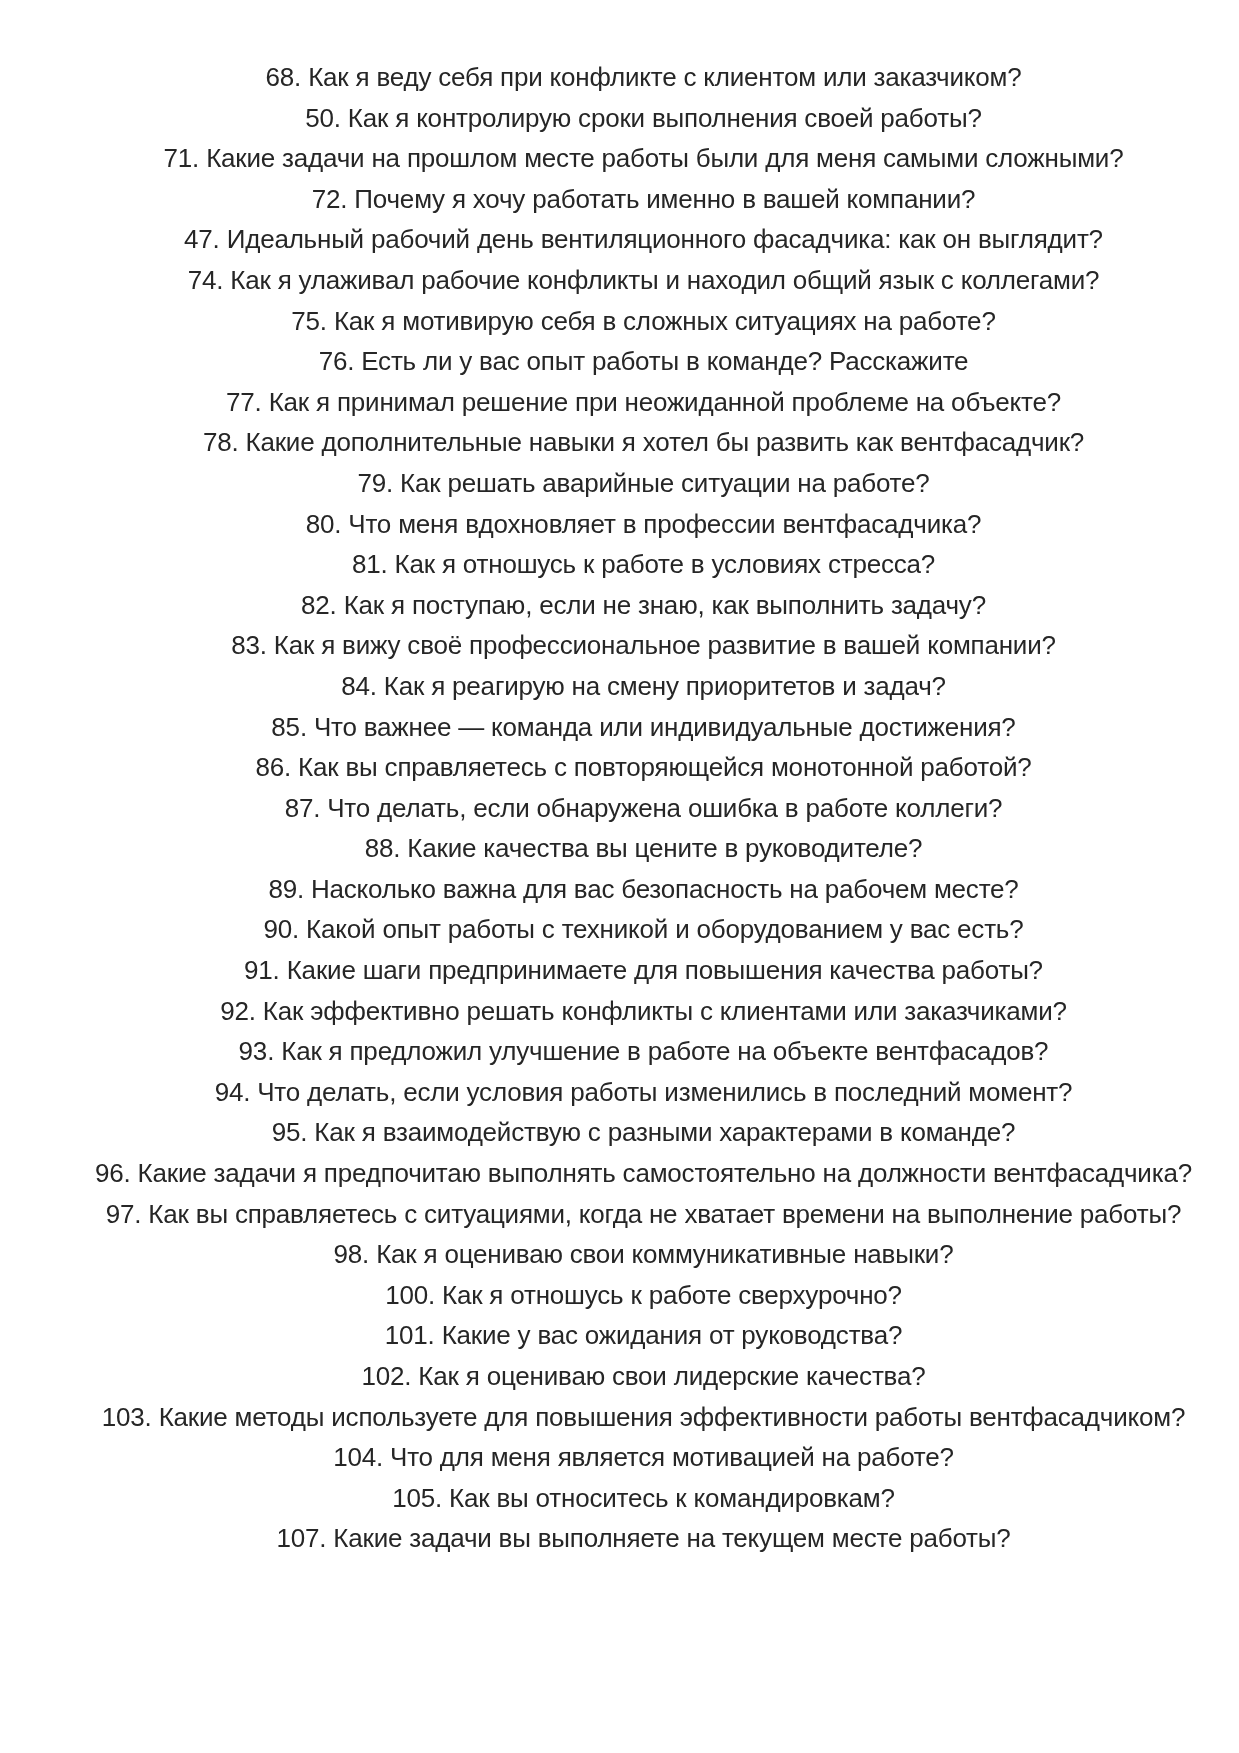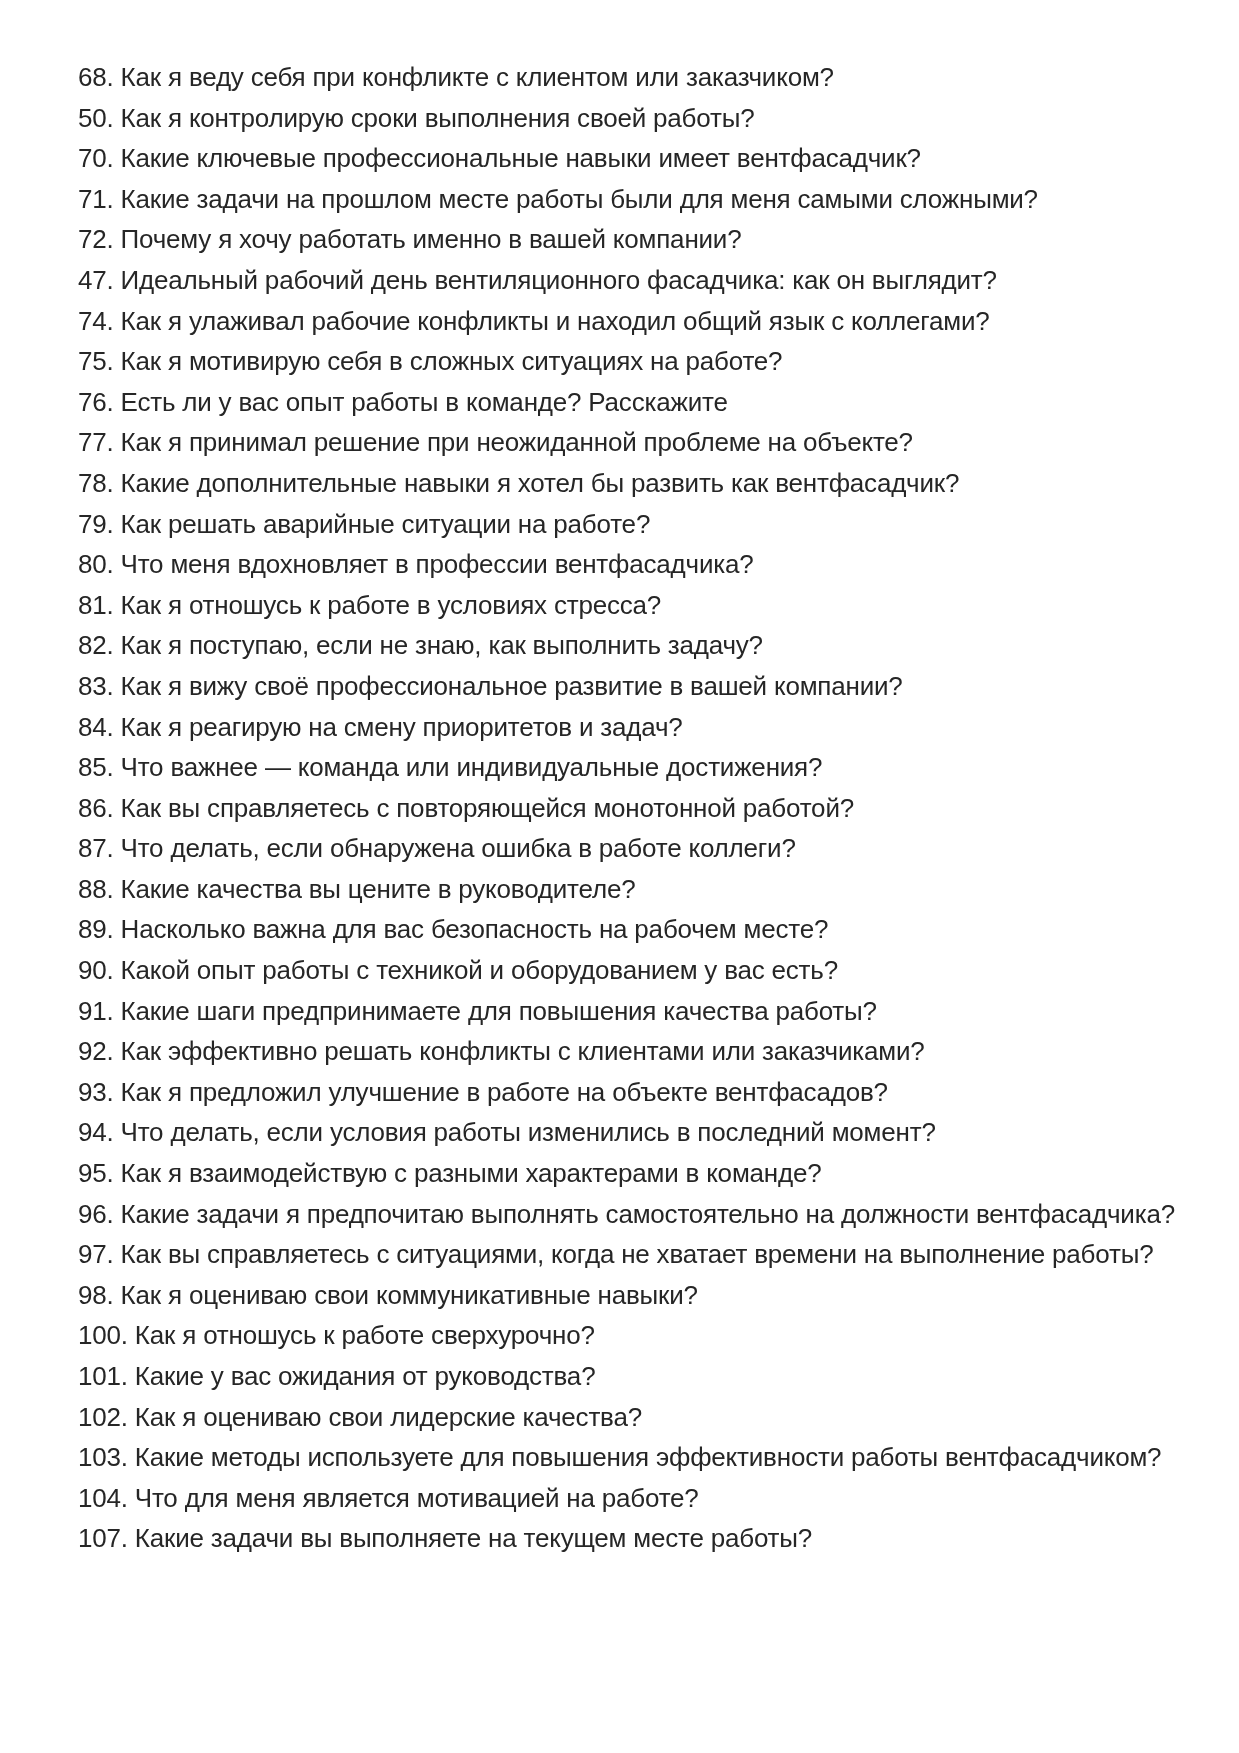--- a/index.html
+++ b/index.html
@@ -12,20 +12,21 @@
     height: 1753px;
     overflow: hidden;
     font-family: "Liberation Sans", "DejaVu Sans", sans-serif;
   }
   .page {
     box-sizing: border-box;
     width: 1239px;
     height: 1753px;
     padding: 57px 30px 0 78px;
     background: #ffffff;
+    text-align: center;
   }
   .question-line {
     margin: 0;
     font-size: 26px;
     line-height: 40.6px;
     color: #262626;
     letter-spacing: -0.2px;
     white-space: nowrap;
     font-weight: 400;
   }
@@ -33,21 +34,20 @@
     color: #262626;
   }
 </style>
 </head>
 <body>
 
 <div class="page">
   <div id="question-list">
       <p class="question-line"><span class="q-num">68. </span><span>Как я веду себя при конфликте с клиентом или заказчиком?</span></p>
       <p class="question-line"><span class="q-num">50. </span><span>Как я контролирую сроки выполнения своей работы?</span></p>
-      <p class="question-line"><span class="q-num">70. </span><span>Какие ключевые профессиональные навыки имеет вентфасадчик?</span></p>
       <p class="question-line"><span class="q-num">71. </span><span>Какие задачи на прошлом месте работы были для меня самыми сложными?</span></p>
       <p class="question-line"><span class="q-num">72. </span><span>Почему я хочу работать именно в вашей компании?</span></p>
       <p class="question-line"><span class="q-num">47. </span><span>Идеальный рабочий день вентиляционного фасадчика: как он выглядит?</span></p>
       <p class="question-line"><span class="q-num">74. </span><span>Как я улаживал рабочие конфликты и находил общий язык с коллегами?</span></p>
       <p class="question-line"><span class="q-num">75. </span><span>Как я мотивирую себя в сложных ситуациях на работе?</span></p>
       <p class="question-line"><span class="q-num">76. </span><span>Есть ли у вас опыт работы в команде? Расскажите</span></p>
       <p class="question-line"><span class="q-num">77. </span><span>Как я принимал решение при неожиданной проблеме на объекте?</span></p>
       <p class="question-line"><span class="q-num">78. </span><span>Какие дополнительные навыки я хотел бы развить как вентфасадчик?</span></p>
       <p class="question-line"><span class="q-num">79. </span><span>Как решать аварийные ситуации на работе?</span></p>
       <p class="question-line"><span class="q-num">80. </span><span>Что меня вдохновляет в профессии вентфасадчика?</span></p>
@@ -67,15 +67,16 @@
       <p class="question-line"><span class="q-num">94. </span><span>Что делать, если условия работы изменились в последний момент?</span></p>
       <p class="question-line"><span class="q-num">95. </span><span>Как я взаимодействую с разными характерами в команде?</span></p>
       <p class="question-line"><span class="q-num">96. </span><span>Какие задачи я предпочитаю выполнять самостоятельно на должности вентфасадчика?</span></p>
       <p class="question-line"><span class="q-num">97. </span><span>Как вы справляетесь с ситуациями, когда не хватает времени на выполнение работы?</span></p>
       <p class="question-line"><span class="q-num">98. </span><span>Как я оцениваю свои коммуникативные навыки?</span></p>
       <p class="question-line"><span class="q-num">100. </span><span>Как я отношусь к работе сверхурочно?</span></p>
       <p class="question-line"><span class="q-num">101. </span><span>Какие у вас ожидания от руководства?</span></p>
       <p class="question-line"><span class="q-num">102. </span><span>Как я оцениваю свои лидерские качества?</span></p>
       <p class="question-line"><span class="q-num">103. </span><span>Какие методы используете для повышения эффективности работы вентфасадчиком?</span></p>
       <p class="question-line"><span class="q-num">104. </span><span>Что для меня является мотивацией на работе?</span></p>
+      <p class="question-line"><span class="q-num">105. </span><span>Как вы относитесь к командировкам?</span></p>
       <p class="question-line"><span class="q-num">107. </span><span>Какие задачи вы выполняете на текущем месте работы?</span></p>
     </div>
 </div>
 
 </body></html>

